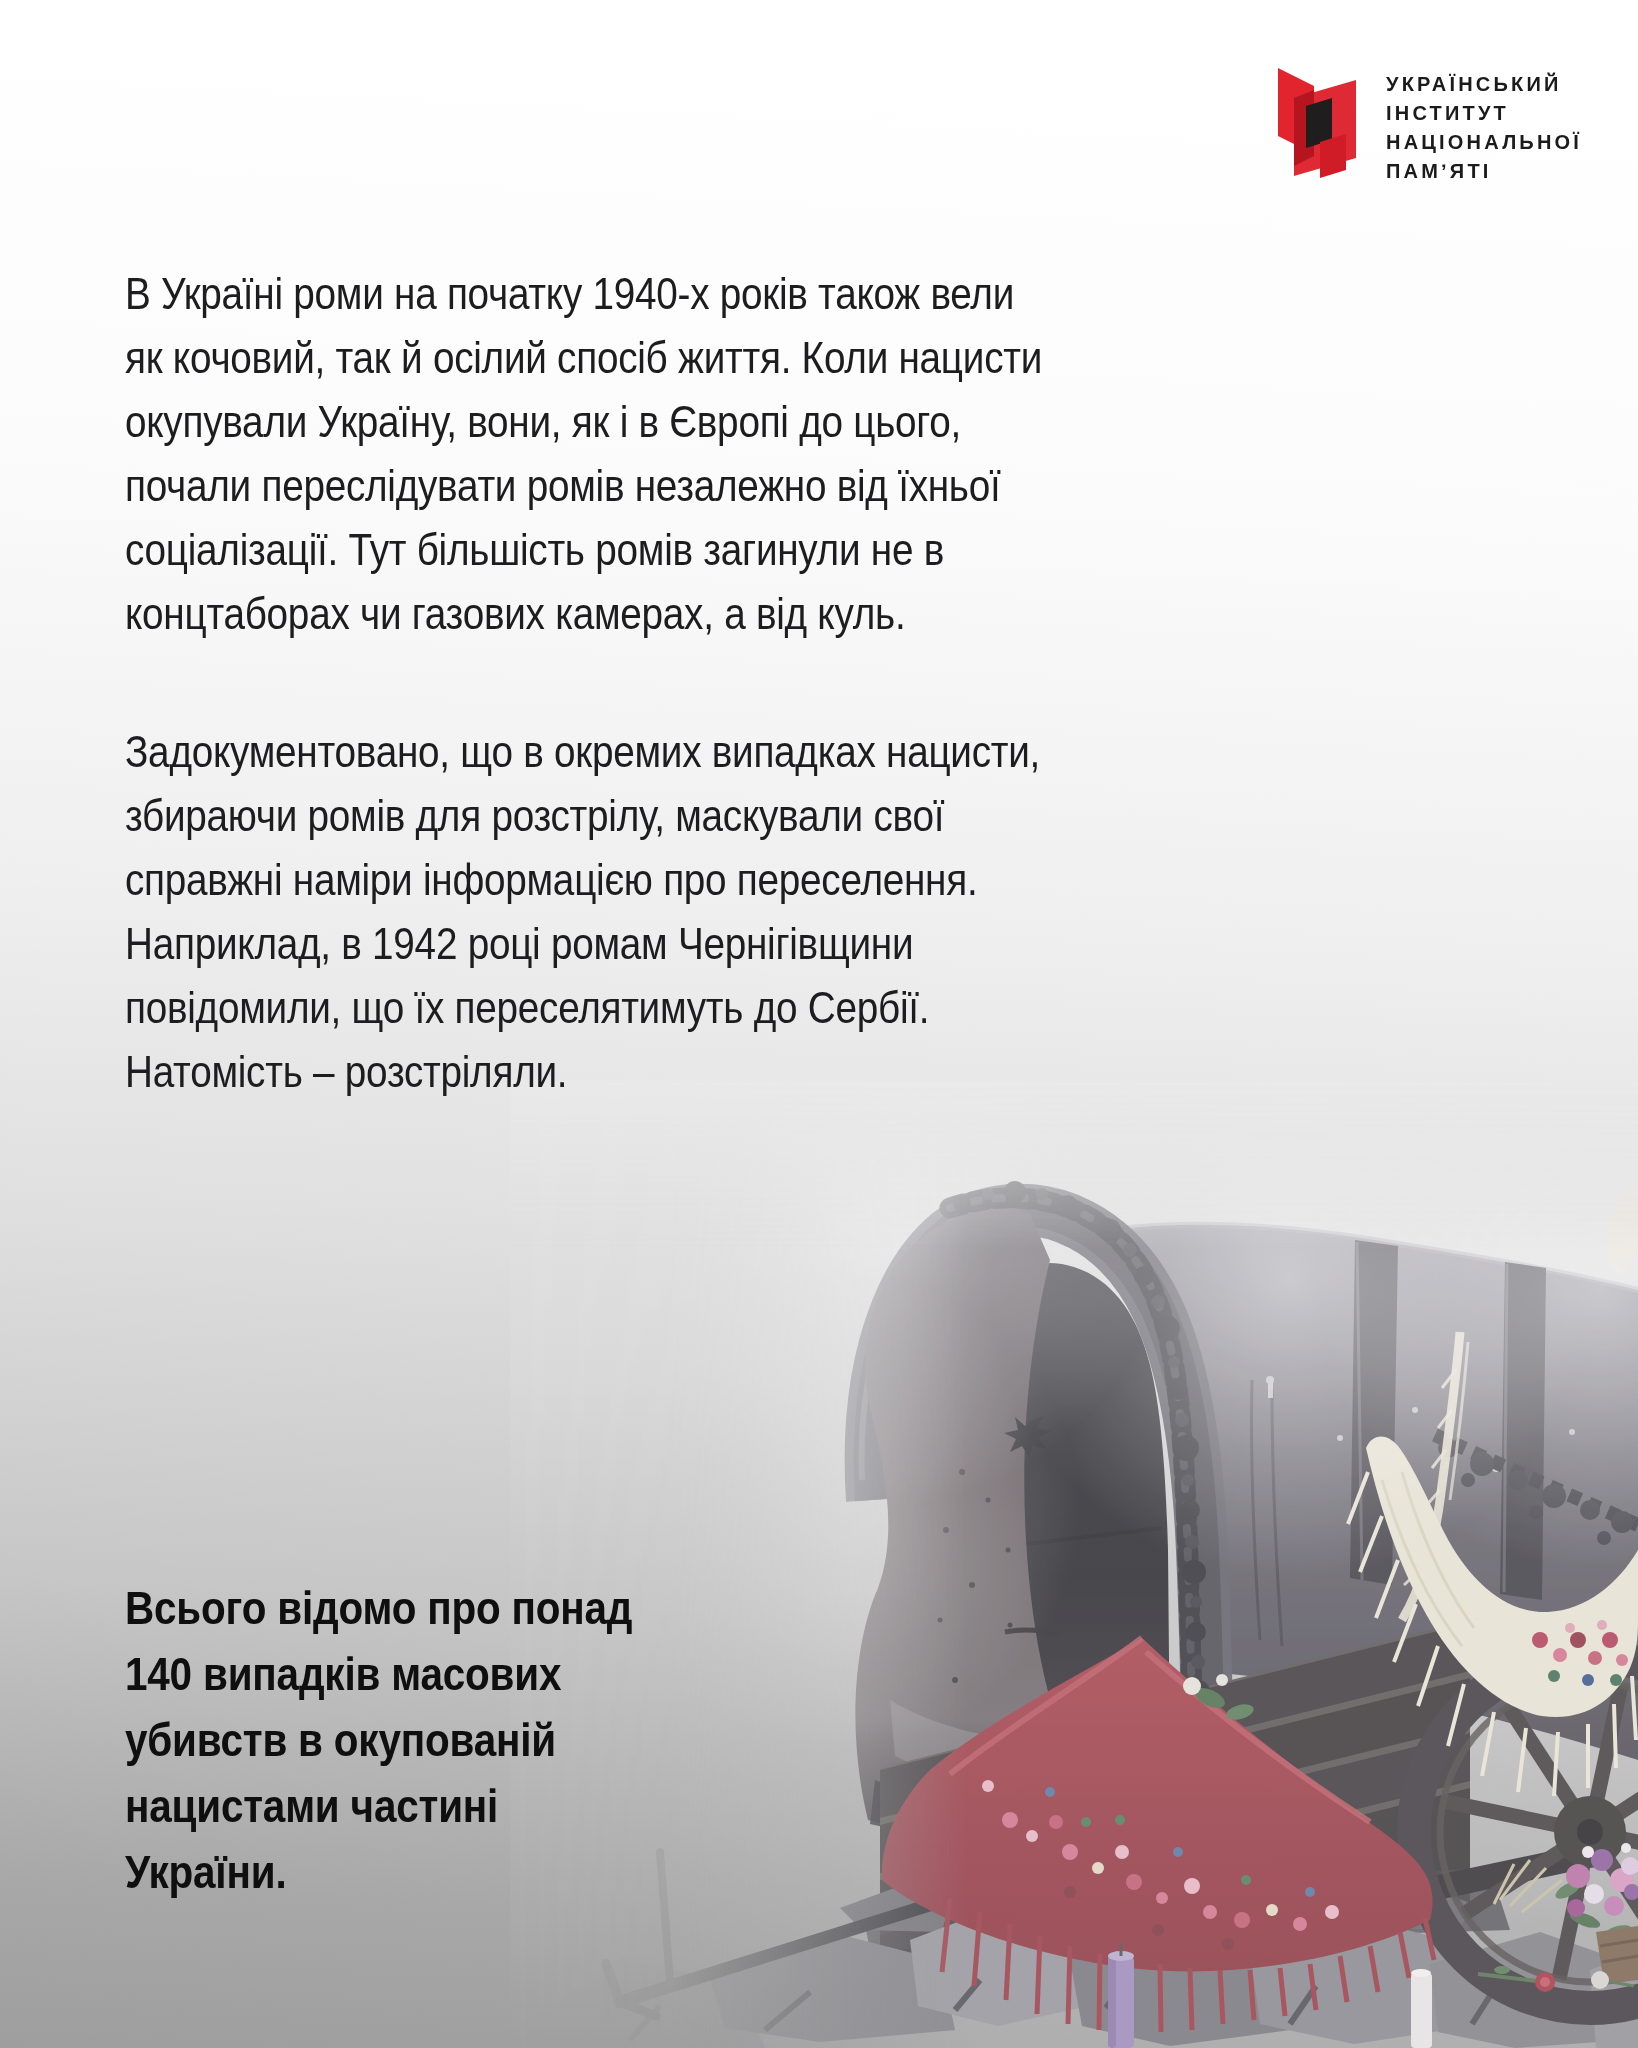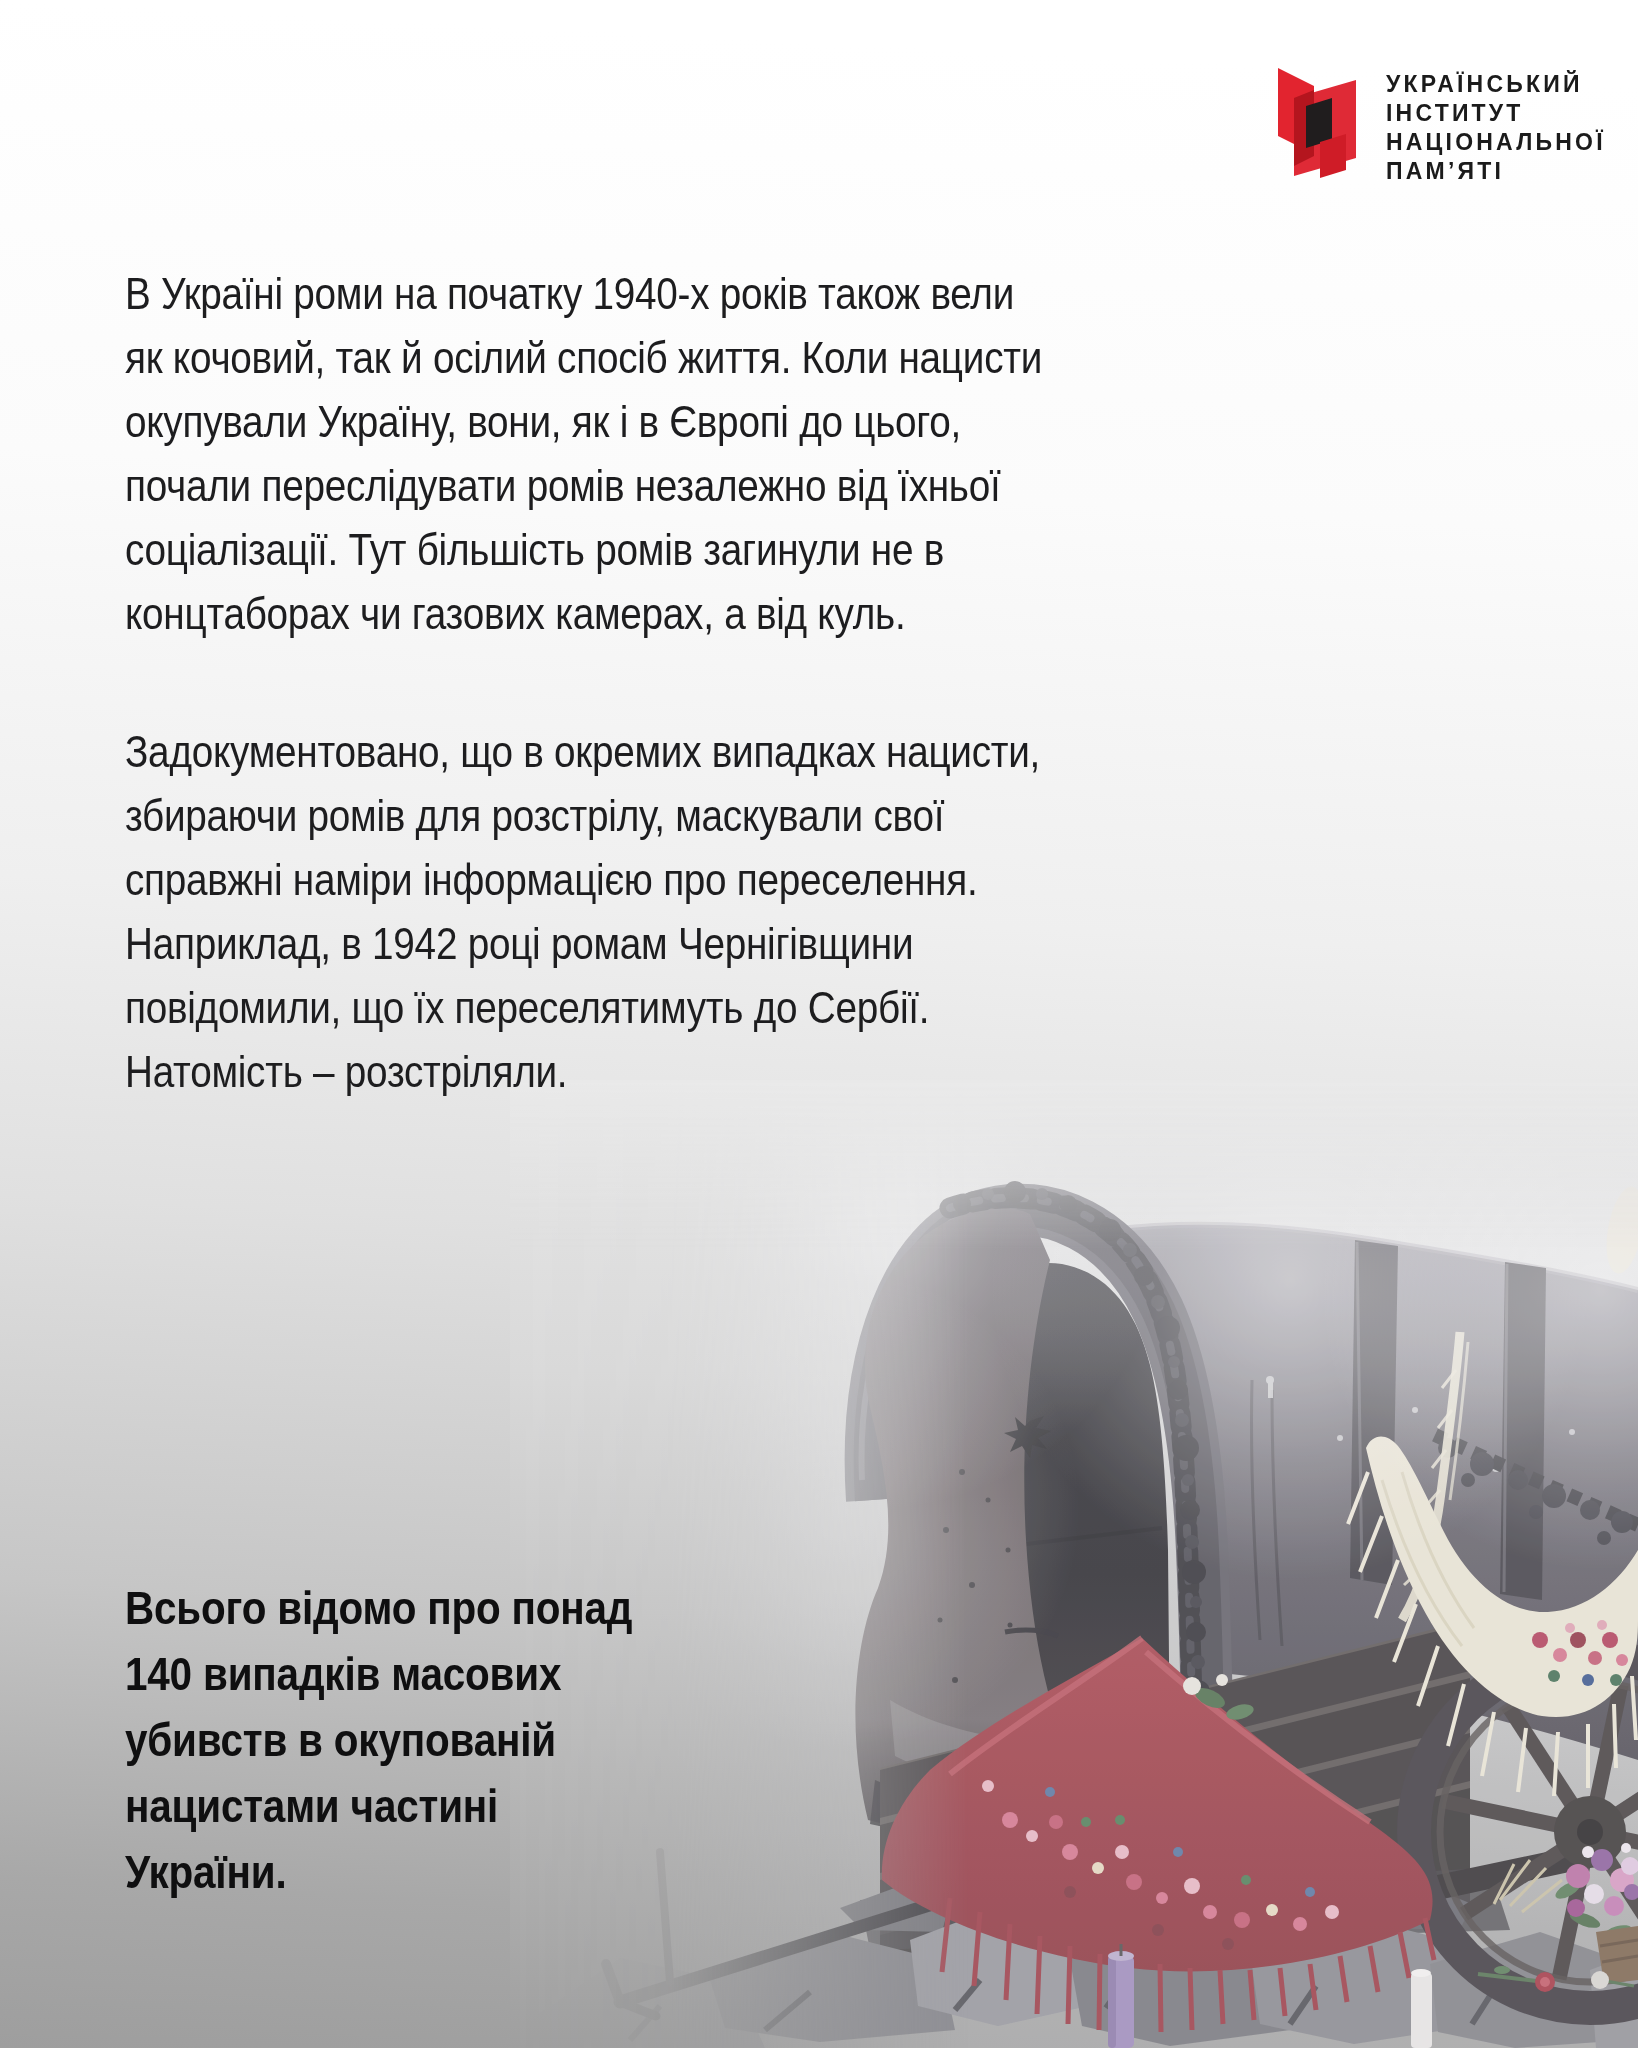--- a/index.html
+++ b/index.html
@@ -20,21 +20,21 @@
   .fade-top{
     left:510px;top:1080px;width:1128px;height:170px;
     background:linear-gradient(180deg,#e9e9e9 0%,#e2e2e2 100%);
     -webkit-mask-image:linear-gradient(to bottom,rgba(0,0,0,.95) 0%,rgba(0,0,0,0) 100%);
             mask-image:linear-gradient(to bottom,rgba(0,0,0,.95) 0%,rgba(0,0,0,0) 100%);
   }
   
   .brand{position:absolute;top:62px;left:1276px;display:flex;gap:26px;z-index:5;}
   .brand-mark{width:84px;height:116px;flex:0 0 auto;}
   .brand-name{
-    white-space:pre-line;font-weight:700;font-size:23px;line-height:29px;
+    white-space:pre-line;font-weight:700;font-size:20px;line-height:29px;
     letter-spacing:3.2px;color:#1b1b1b;padding-top:8px;
   }
   
   .copy{position:absolute;inset:0;z-index:5;}
   .textblock{
     position:absolute;left:125px;white-space:pre-line;color:#1d1d1f;
     transform:scaleX(.86);transform-origin:left top;
   }
   .p1{top:262px;font-size:45px;line-height:64px;letter-spacing:-0.3px;}
   .p2{top:720px;font-size:45px;line-height:64px;letter-spacing:-0.3px;}

